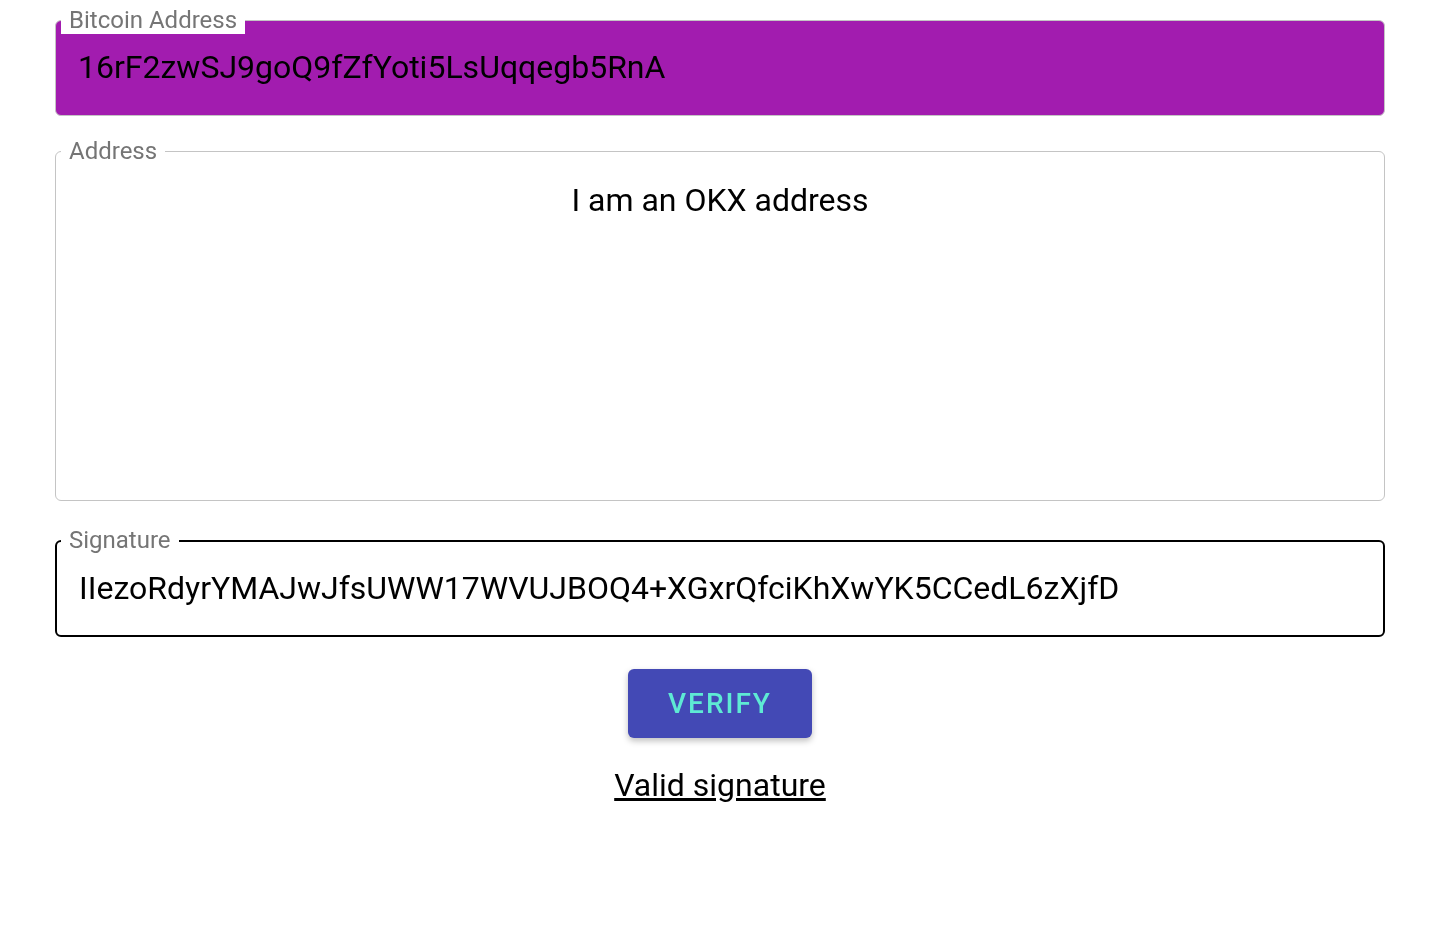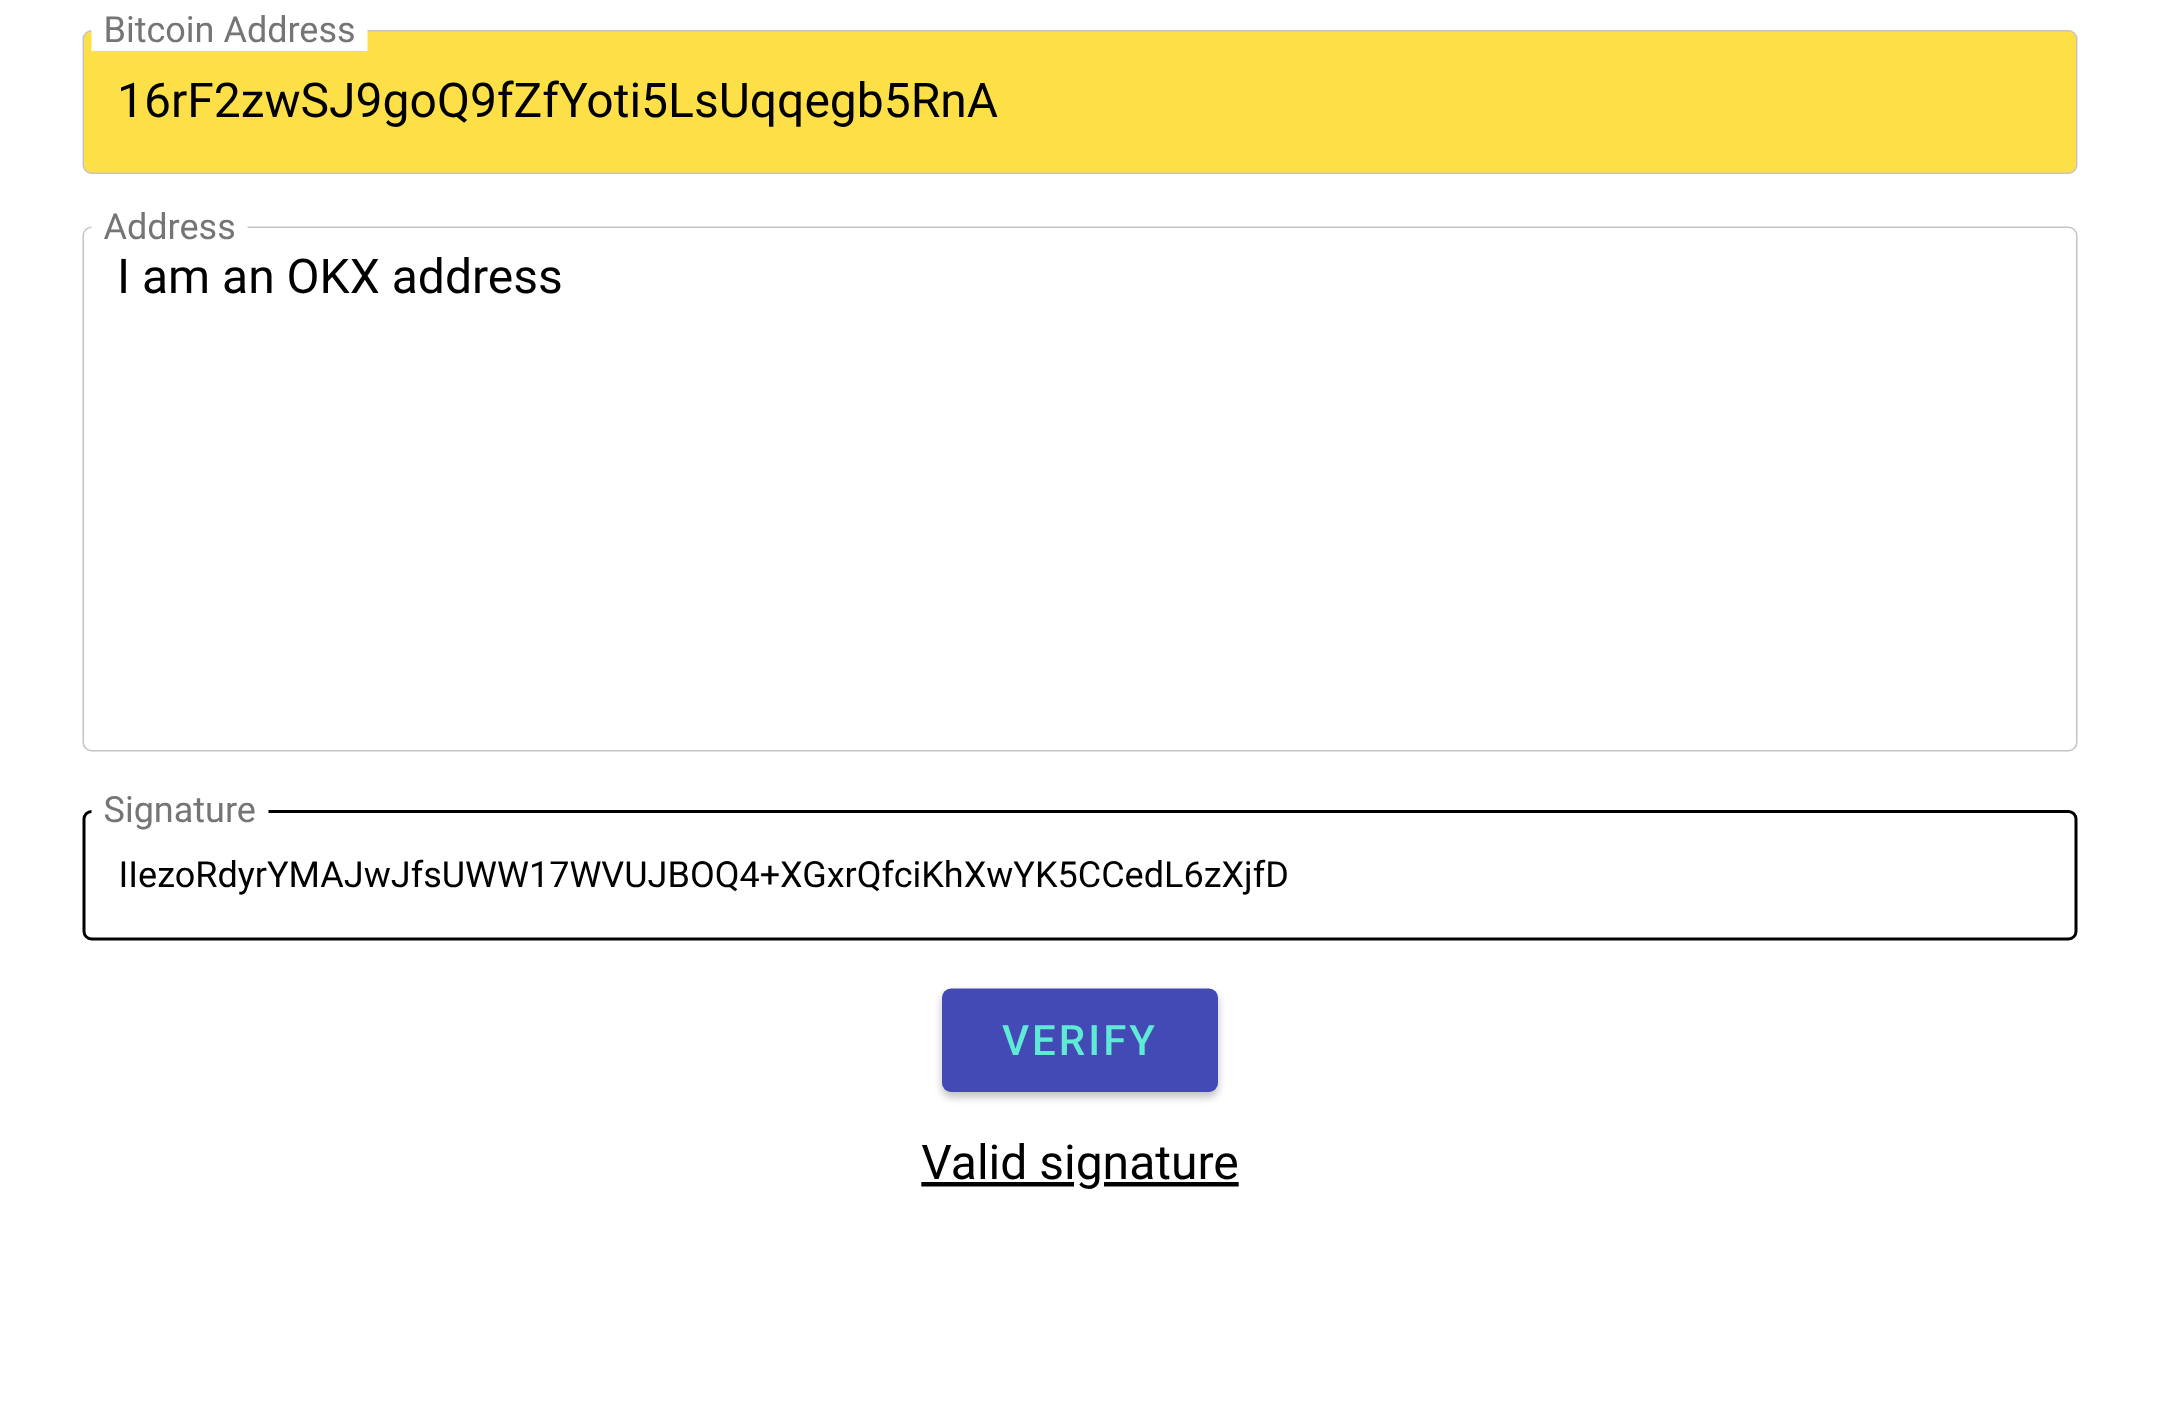--- a/index.html
+++ b/index.html
@@ -42,45 +42,46 @@
     
     .text-input {
       width: 100%;
       border: 1px solid #c4c4c4;
       border-radius: 6px;
       padding: 26px 22px;
       font-size: 32px;
       font-family: inherit;
       color: #000000;
       outline: none;
-      background: #fde047;
+      background: #a21caf;
       line-height: 1.3;
     }
     
     .textarea-input {
       width: 100%;
       border: 1px solid #c4c4c4;
       border-radius: 6px;
-      padding: 12px 22px;
+      padding: 28px 22px;
       font-size: 32px;
       font-family: inherit;
       color: #000000;
       outline: none;
       background: #ffffff;
       min-height: 350px;
       resize: none;
       line-height: 1.3;
+      text-align: center;
     }
     
     .signature-input {
       width: 100%;
       border: 2px solid #000000;
       border-radius: 6px;
       padding: 26px 22px;
-      font-size: 24px;
+      font-size: 32px;
       font-family: inherit;
       color: #000000;
       outline: none;
       background: #ffffff;
       line-height: 1.3;
       white-space: nowrap;
       overflow: hidden;
     }
     
     .button-row {

